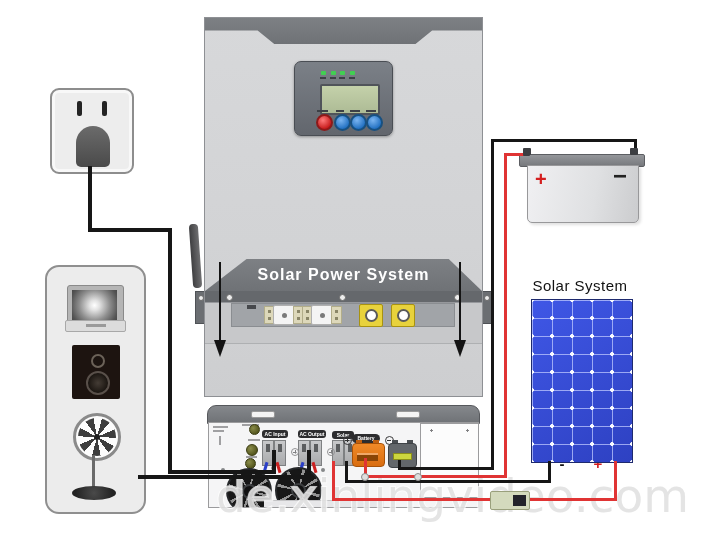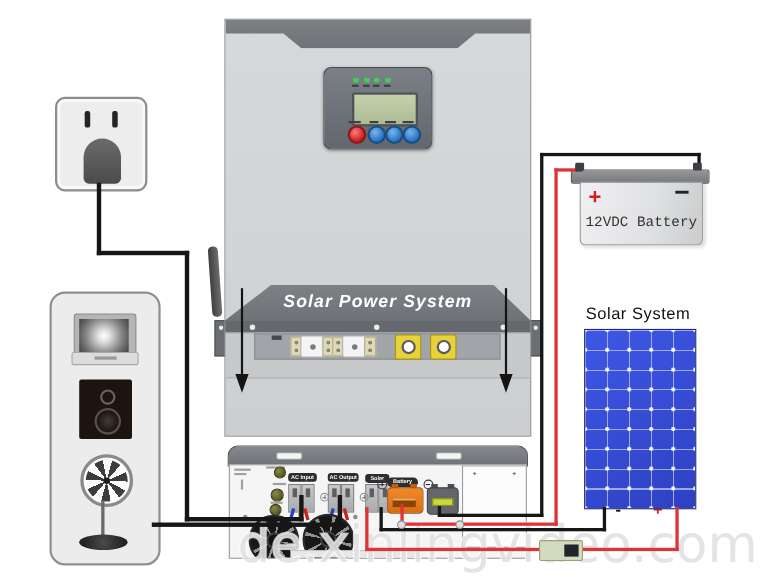--- a/index.html
+++ b/index.html
@@ -22,21 +22,21 @@
          background:linear-gradient(#333,#333) center/60% 1px no-repeat,
                     linear-gradient(#333,#333) center/1px 60% no-repeat;}
   
   .outlet{background:#ededed;border:2px solid #8d8d8d;border-radius:9px;box-shadow:inset 0 0 0 3px #f8f8f8;}
   
   .apanel{background:#ececec;border:2px solid #8f8f8f;border-radius:14px;}
   .crt{background:#b5b5b5;border:1px solid #8a8a8a;border-radius:3px;}
   .crtscr{background:radial-gradient(circle at 50% 48%, #ffffff 0%, #e2e2e2 18%, #8d8d8d 55%, #545454 85%, #454545 100%);}
   .spk{background:#1d1410;border-radius:2px;}
   
-  .invbody{background:linear-gradient(180deg,#d7d8da 0%,#d2d3d5 60%,#cdced0 100%);border:1px solid #8e9094;z-index:10;font-style:italic;}
+  .invbody{background:linear-gradient(180deg,#d7d8da 0%,#d2d3d5 60%,#cdced0 100%);border:1px solid #8e9094;z-index:10;}
   .band{background:linear-gradient(#7d8084,#6f7276);}
   .ctrl{background:linear-gradient(#7b8087,#62666d);border:1px solid #4a4e54;border-radius:7px;box-shadow:0 1px 3px rgba(0,0,0,.35);}
   .lcd{background:linear-gradient(#c4d1aa,#adbb95);border:2px solid #50545a;border-radius:2px;}
   .led{position:absolute;width:5px;height:4px;background:#41cf52;border-radius:1px;}
   .btn{position:absolute;width:13px;height:13px;border-radius:50%;}
   .btn.red{background:radial-gradient(circle at 38% 32%,#ff7a7a,#c41818 75%);border:2px solid #8c1a1a;}
   .btn.blue{background:radial-gradient(circle at 38% 32%,#7ab4f0,#1f6ec0 75%);border:2px solid #185080;}
   .pdash{position:absolute;height:2px;background:#3c4046;}
   .recess{background:#c7c8ca;border-top:1px solid #96989c;border-bottom:1px solid #aeb0b2;}
   .inset{background:#a1a4a8;border:1px solid #8a8d91;}
@@ -247,21 +247,20 @@
     <div class="fscrew" style="left:112px;top:45px;"></div>
     <div class="abs" style="left:55px;top:77px;width:120px;height:6px;background:#e7e7e9;border-top:1px solid #c4c4c6;"></div>
   </div>
 
   <div class="batpost" style="left:523px;top:148px;width:8px;height:7px;"></div>
   <div class="batpost" style="left:630px;top:148px;width:8px;height:7px;"></div>
   <div class="battop" style="left:519px;top:154px;width:124px;height:11px;"></div>
   <div class="batbody" style="left:527px;top:165px;width:110px;height:56px;">
     <div class="abs" style="left:7px;top:2px;font-size:20px;font-weight:bold;color:#d41f1f;">+</div>
     <div class="abs" style="left:85px;top:-4px;font-size:24px;font-weight:bold;color:#222;">−</div>
-    <div class="batlabel" style="top:28px;">12VDC Battery</div>
   </div>
 
   <div class="txt" style="left:520px;top:277px;width:120px;text-align:center;font-size:15px;letter-spacing:0.5px;">Solar System</div>
   <div class="spanel" style="left:531px;top:299px;width:100px;height:162px;"></div>
   <div class="txt" style="left:552px;top:455px;width:20px;text-align:center;font-size:15px;font-weight:bold;">-</div>
   <div class="txt" style="left:588px;top:455px;width:20px;text-align:center;font-size:15px;font-weight:bold;color:#d41f1f;">+</div>
 
   <div class="wm" style="left:216px;top:468px;">de.xinlingvideo.com</div>
 
   <div class="wb" style="left:88px;top:166px;width:4px;height:66px;"></div>

